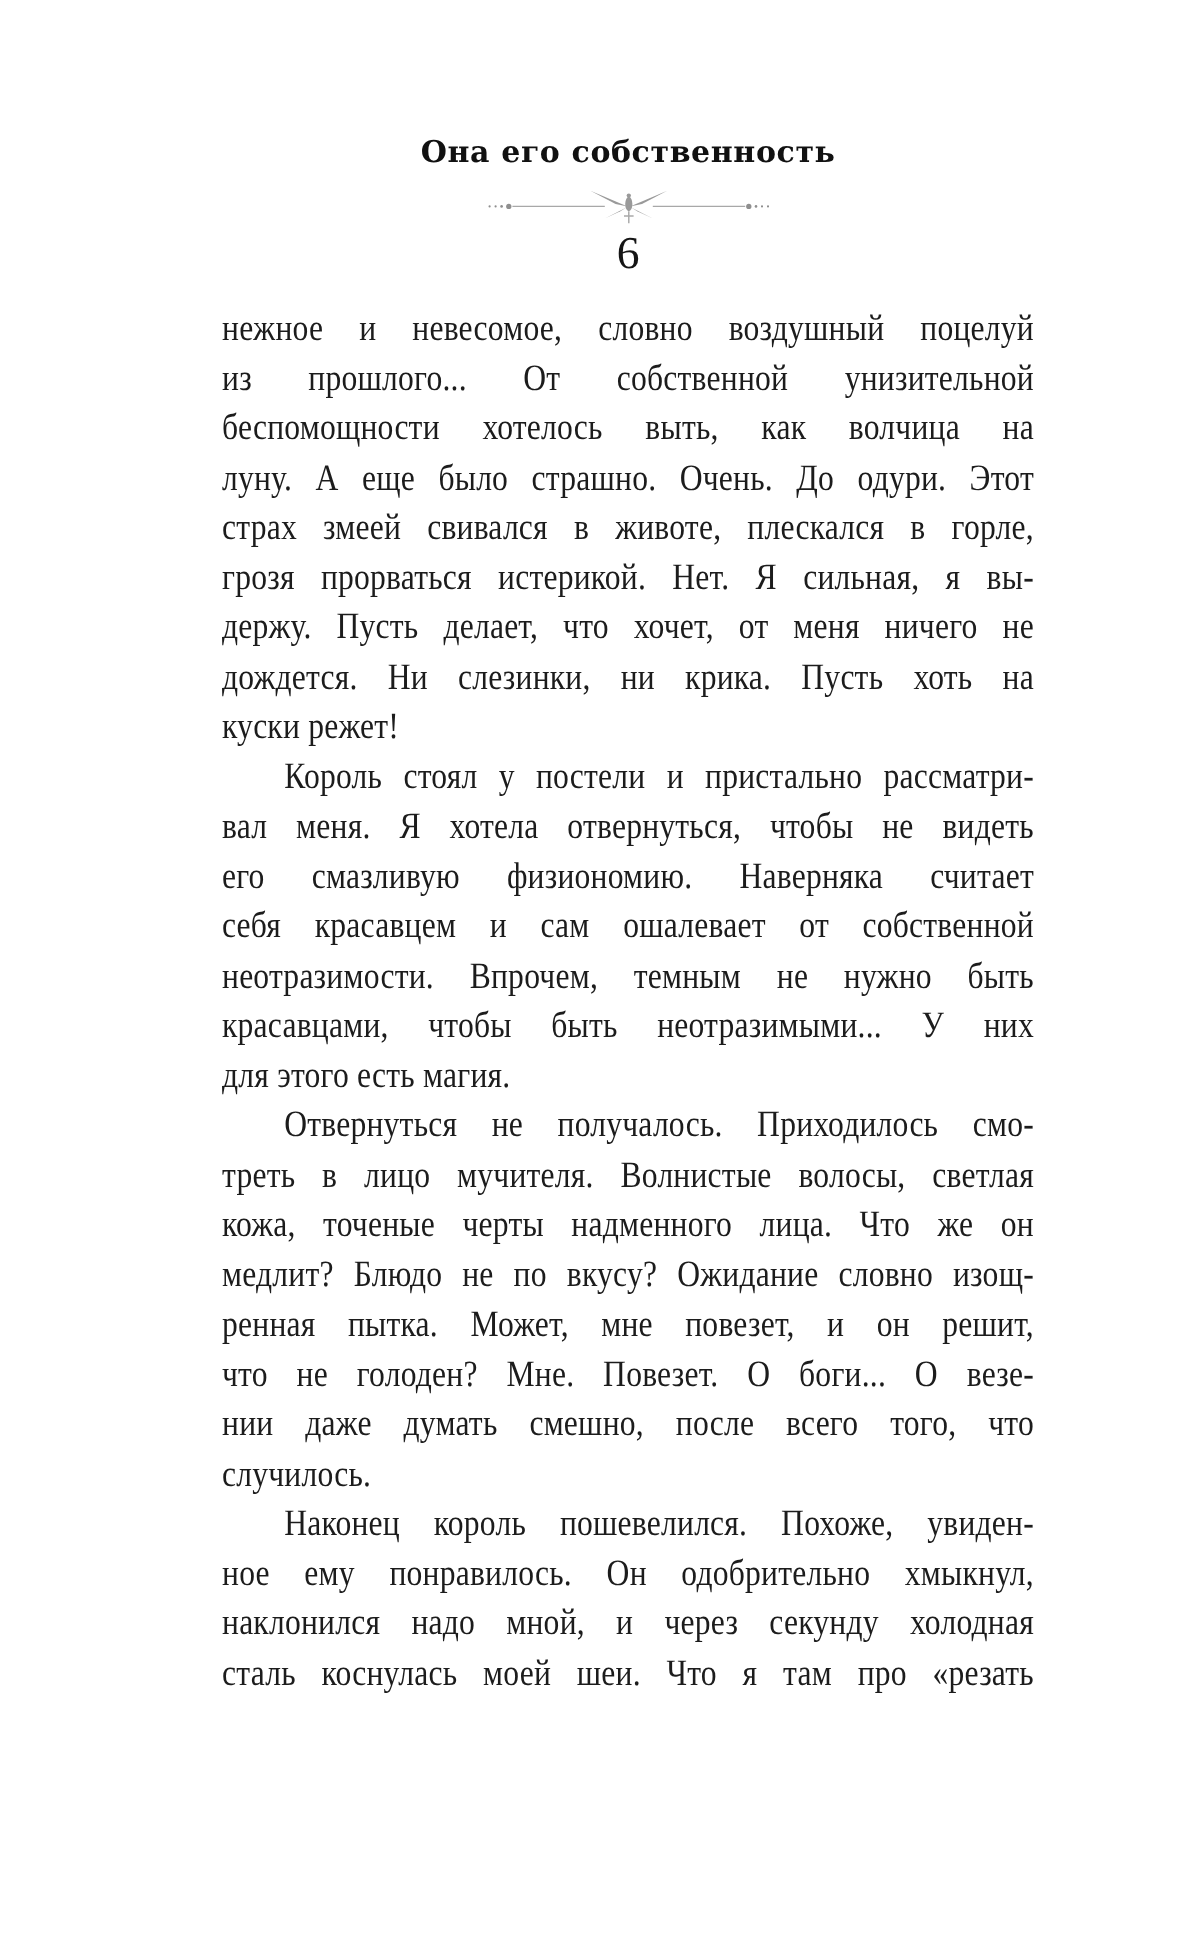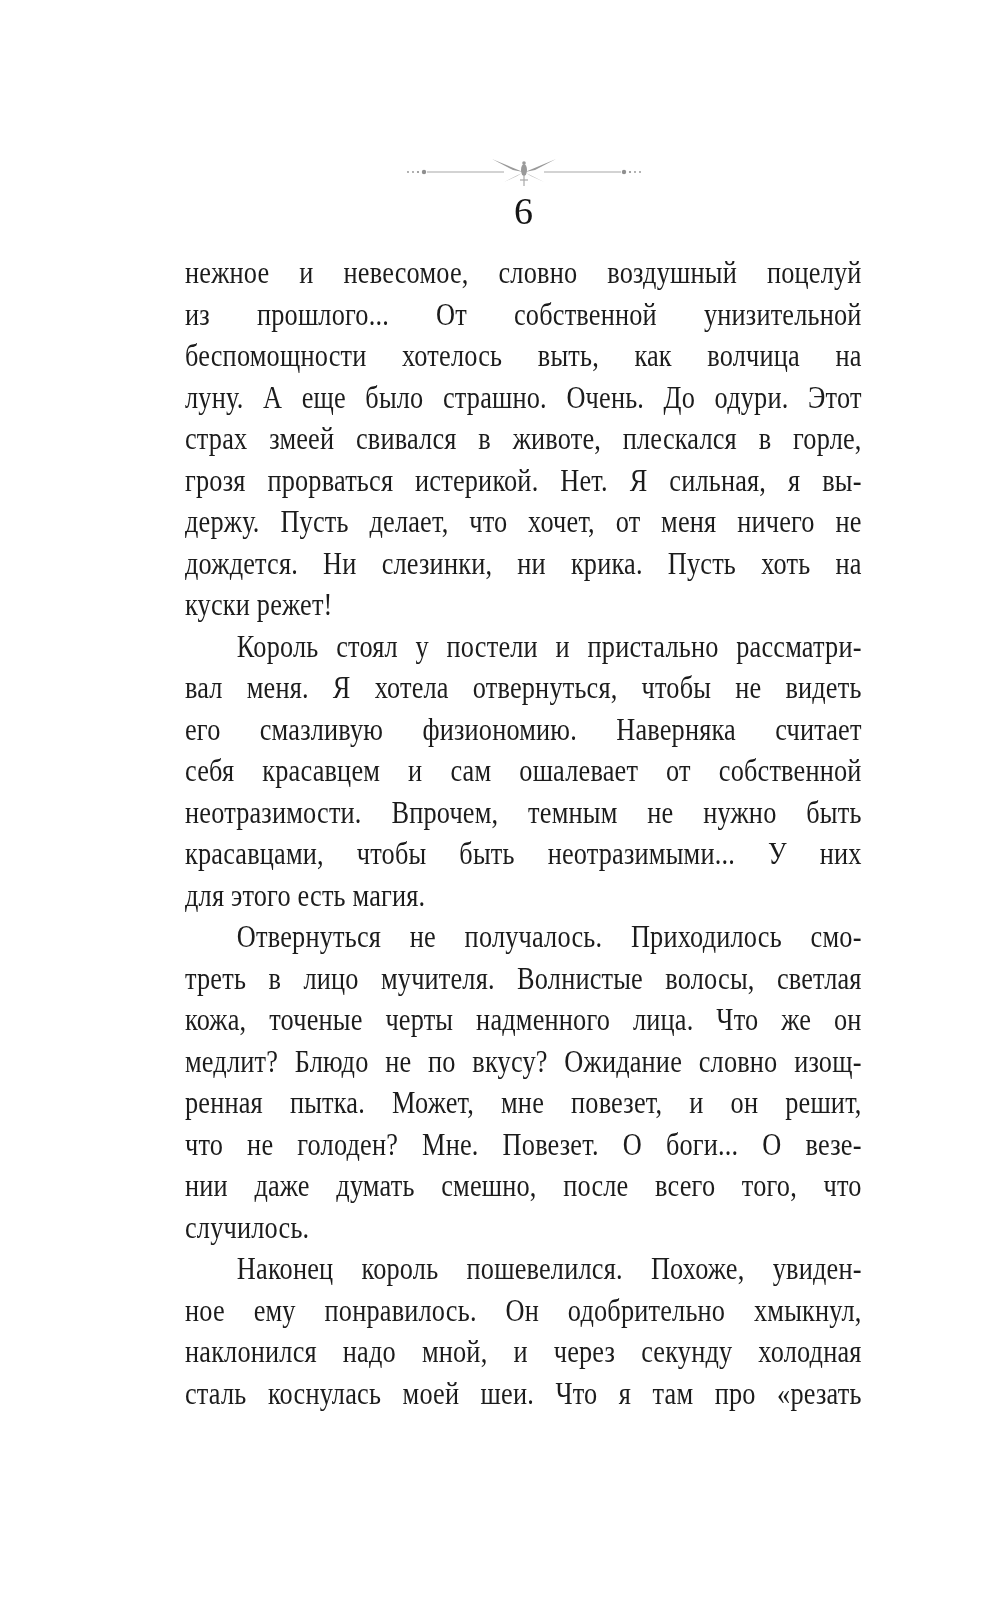--- a/index.html
+++ b/index.html
@@ -82,20 +82,21 @@
   .orn-line { stroke: #a8a8a8; stroke-width: 1.2; }
   .orn-shape { fill: #9a9a9a; }
   .orn-dot { fill: #8f8f8f; }
 </style>
 </head>
 <body>
 
 <div class="page">
   <div class="content">
 
+    <div class="running-title">Она его собственность</div>
 
     <div class="divider">
       <svg width="240" height="34" viewBox="0 0 240 34">
 
         <circle class="orn-dot" cx="4" cy="17" r="0.9"></circle>
         <circle class="orn-dot" cx="9" cy="17" r="0.9"></circle>
         <circle class="orn-dot" cx="14" cy="17" r="1.1"></circle>
         <circle class="orn-dot" cx="20" cy="17" r="2.2"></circle>
 
         <line class="orn-line" x1="23" y1="17" x2="100" y2="17"></line>

